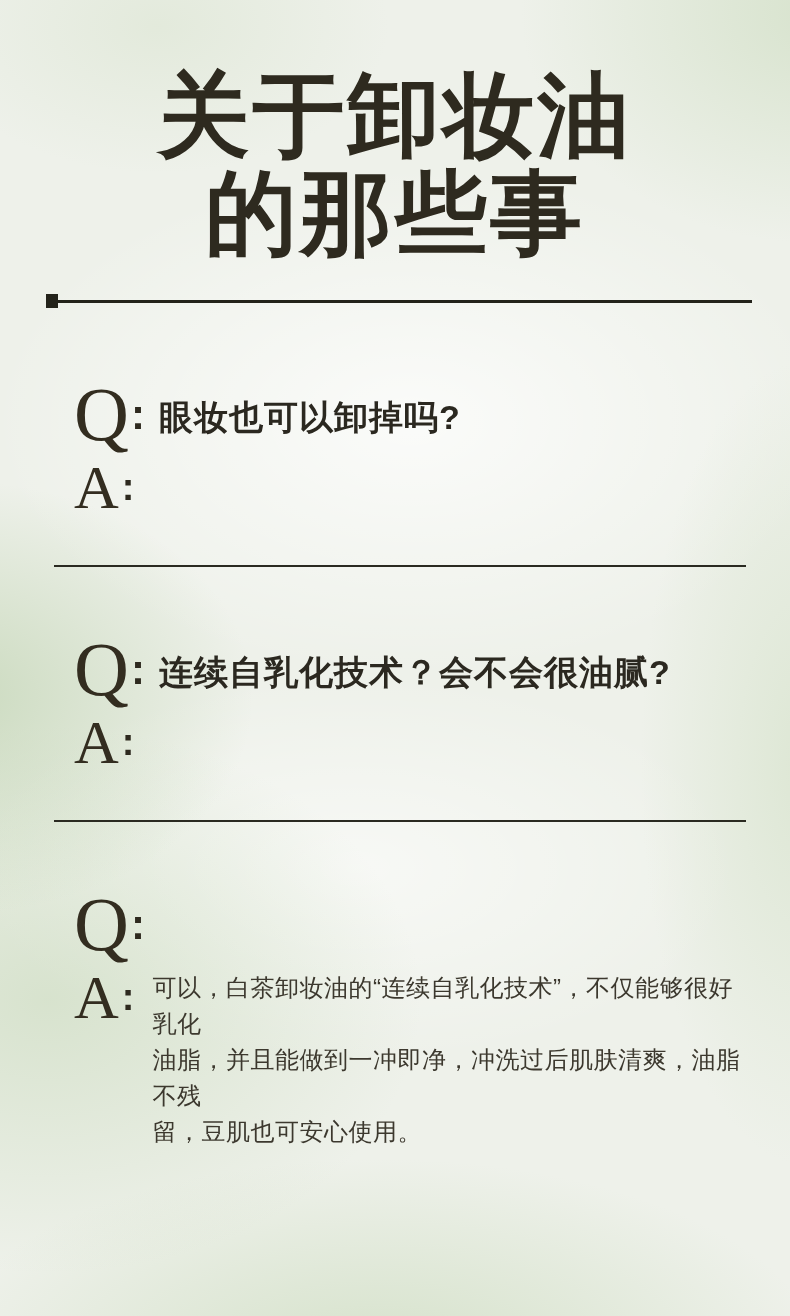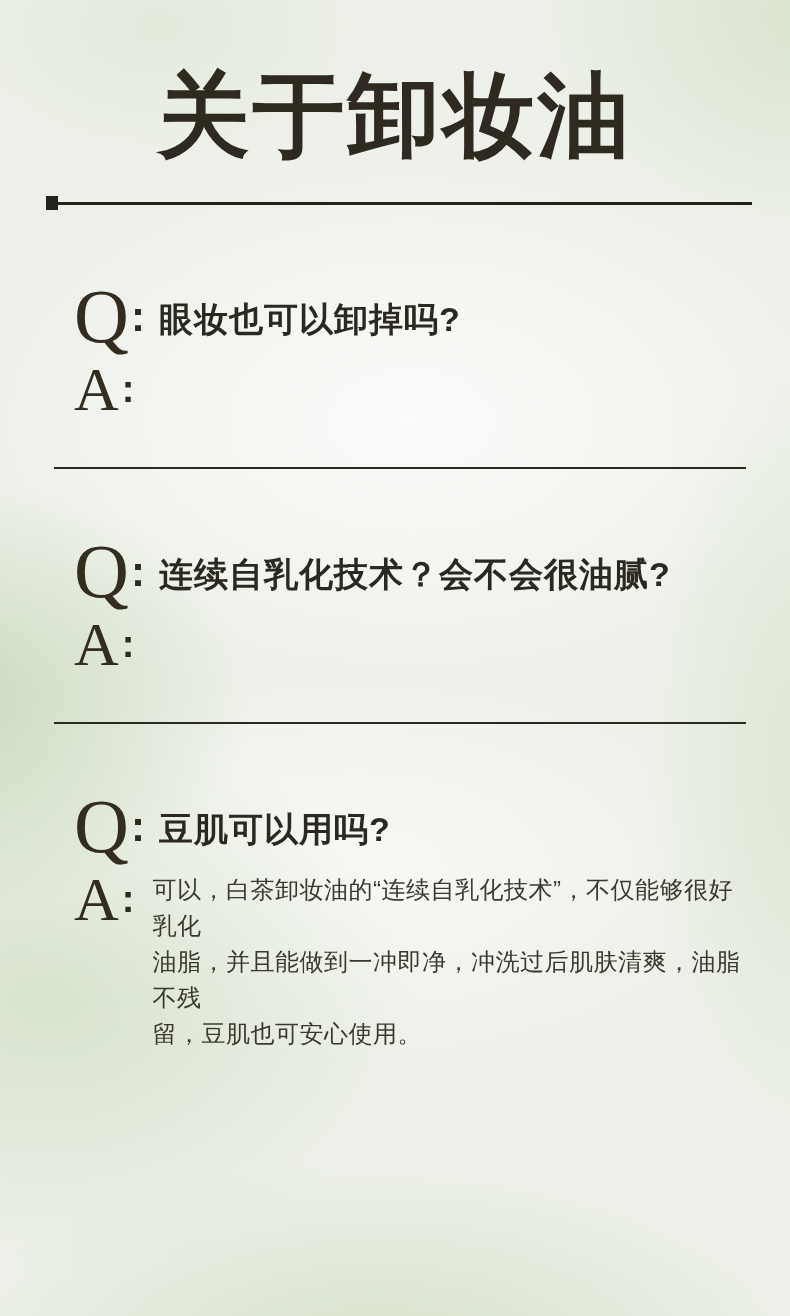--- a/index.html
+++ b/index.html
@@ -107,20 +107,21 @@
   }
   .divider + .qa { margin-top: 70px; }
 </style>
 </head>
 <body>
 
 <div class="page">
 
   <h1 class="title">
     <span>关于卸妆油</span><br>
+    <span>的那些事</span>
   </h1>
 
   <div class="rule-row">
     <span class="rule-square"></span>
     <span class="rule-line"></span>
   </div>
 
   <div class="sections">
 
     <section class="qa">
@@ -143,21 +144,20 @@
       <div class="a-row">
         <div class="qa-letter a-letter"><span>A</span><span class="colon a-colon">:</span></div>
       </div>
     </section>
 
     <hr class="divider">
 
     <section class="qa">
       <div class="q-row">
         <div class="qa-letter q-letter"><span>Q</span><span class="colon q-colon">:</span></div>
-        <h2 class="q-text">豆肌可以用吗?</h2>
       </div>
       <div class="a-row">
         <div class="qa-letter a-letter"><span>A</span><span class="colon a-colon">:</span></div>
         <p class="a-text">可以，白茶卸妆油的“连续自乳化技术”，不仅能够很好乳化
 油脂，并且能做到一冲即净，冲洗过后肌肤清爽，油脂不残
 留，豆肌也可安心使用。</p>
       </div>
     </section>
 
   </div>

